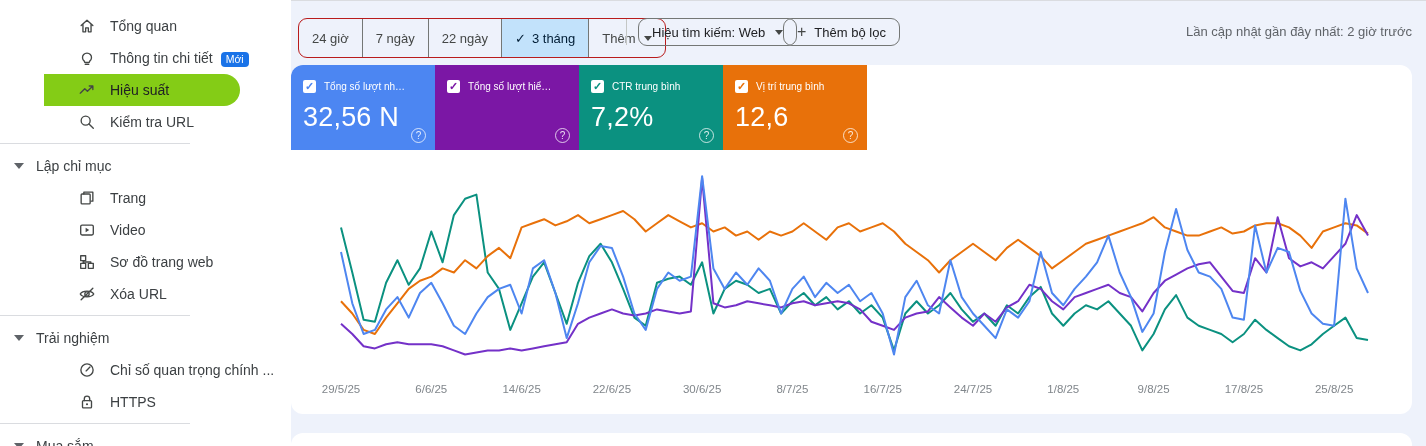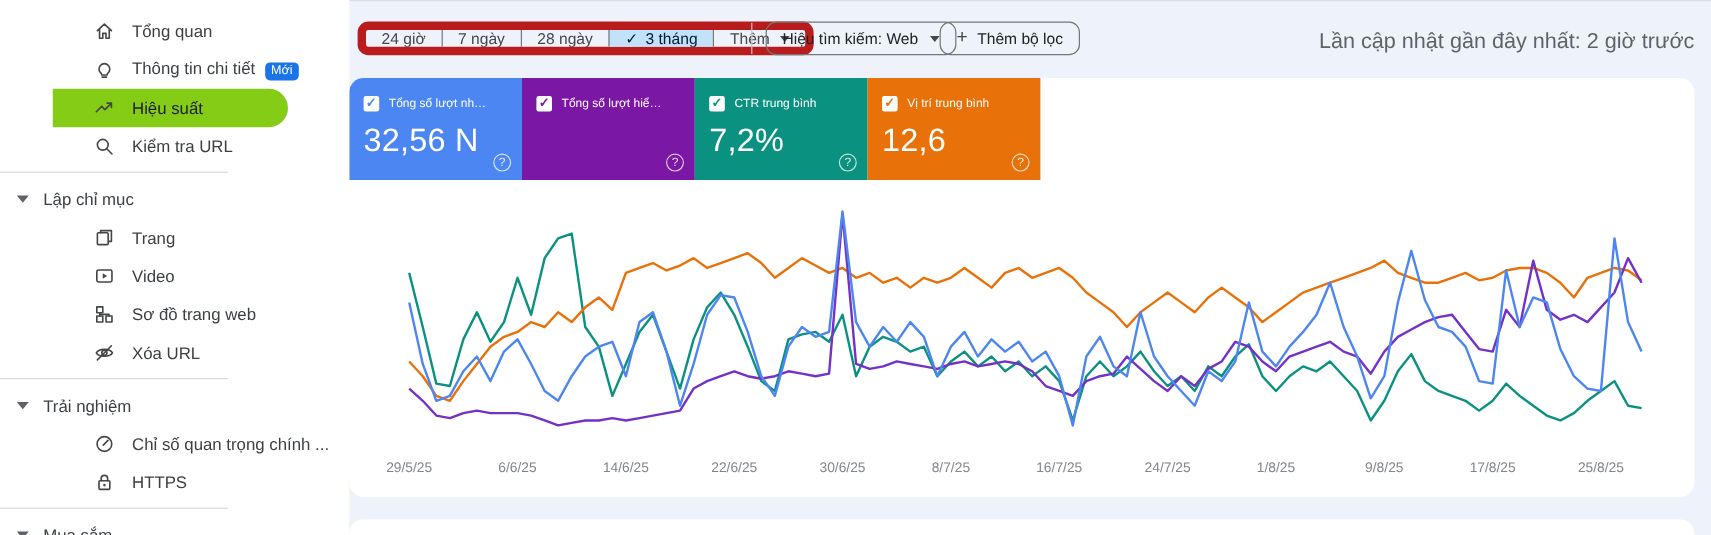--- a/index.html
+++ b/index.html
@@ -20,29 +20,29 @@
   .nav-row.selected-pill{width:196px;background:#84cc16;border-radius:0 17px 17px 0;}
   .nav-row.selected-pill .nav-label{color:#202124;font-weight:500;}
   .nav-section{position:absolute;left:0;width:290px;height:32px;display:flex;align-items:center;cursor:pointer;text-align:center;}
   .nav-section .caret{position:absolute;left:14px;width:0;height:0;border-left:5px solid transparent;border-right:5px solid transparent;border-top:6px solid #5f6368;}
   .nav-section .nav-label{position:absolute;left:36px;font-size:14px;color:#3c4043;white-space:nowrap;}
   .side-divider{position:absolute;left:0;width:190px;height:1px;background:#dadce0;}
   .badge{display:inline-block;margin-left:8px;background:#1a73e8;color:#fff;font-size:10.5px;line-height:15px;padding:0 5px;border-radius:4px;font-weight:500;}
   .nav-svg{stroke:#444746;fill:none;stroke-width:1.5;stroke-linecap:round;stroke-linejoin:round;}
   .nav-svg .filled{fill:#444746;stroke:none;}
   
-  .range-group{position:absolute;left:298px;top:18px;height:28px;display:flex;border:7px solid #b91c1c;border-radius:9px;overflow:hidden;box-sizing:border-box;z-index:4;}
+  .range-group{position:absolute;left:298px;top:18px;height:40px;display:flex;border:1px solid #b91c1c;border-radius:9px;overflow:hidden;box-sizing:border-box;z-index:4;}
   .range-seg{display:flex;align-items:center;gap:6px;padding:0 13px;font-size:13px;color:#444746;border-left:1px solid #747775;cursor:pointer;white-space:nowrap;}
   .range-seg:first-child{border-left:none;}
   .range-seg.selected{background:#c2e2fb;color:#001d35;font-weight:500;}
   .seg-caret{width:0;height:0;border-left:4px solid transparent;border-right:4px solid transparent;border-top:5px solid #444746;margin-left:2px;}
   .toolbar-divider{position:absolute;left:626px;top:19px;width:1px;height:26px;background:#c4c7c5;z-index:4;}
   .pill{position:absolute;top:18px;height:28px;display:flex;align-items:center;gap:8px;padding:0 13px;border:1px solid #747775;border-radius:9px;box-sizing:border-box;font-size:13px;color:#202124;cursor:pointer;white-space:nowrap;z-index:4;}
   .pill .plus{font-size:16px;color:#444746;line-height:1;}
-  .updated-text{position:absolute;right:14px;top:24px;font-size:18px;color:#5f6368;z-index:4;}
+  .updated-text{position:absolute;right:14px;top:24px;font-size:13px;color:#5f6368;z-index:4;}
   
   .perf-card{position:absolute;left:291px;top:65px;width:1121px;height:349px;background:#fff;border-radius:12px;overflow:hidden;z-index:2;}
   .tiles{position:absolute;left:0;top:0;display:flex;}
   .tile{width:144px;height:85px;position:relative;box-sizing:border-box;padding:15px 12px 0 12px;cursor:pointer;}
   .tile-head{display:flex;align-items:center;gap:8px;}
   .cbox{width:13px;height:13px;background:#fff;border-radius:2px;display:flex;align-items:center;justify-content:center;flex:0 0 auto;}
   .cbox span{font-size:11px;font-weight:bold;line-height:1;}
   .tile-label{font-size:10px;color:#fff;white-space:nowrap;overflow:hidden;}
   .tile-value{margin-top:9px;font-size:27px;color:#fff;letter-spacing:0.2px;}
   .tile-help{position:absolute;right:9px;bottom:7px;width:15px;height:15px;border:1.5px solid rgba(255,255,255,0.75);border-radius:50%;color:rgba(255,255,255,0.85);font-size:10px;display:flex;align-items:center;justify-content:center;box-sizing:border-box;cursor:pointer;}
@@ -181,21 +181,21 @@
 </div>
 
 <div class="range-group">
   <div class="range-seg">
       <span>24 giờ</span>
     </div>
   <div class="range-seg">
       <span>7 ngày</span>
     </div>
   <div class="range-seg">
-      <span>28 ngày</span>
+      <span>22 ngày</span>
     </div>
   <div class="range-seg selected">
       <span>✓</span>
       <span>3 tháng</span>
     </div>
   <div class="range-seg">
       <span>Thêm</span>
       <span class="seg-caret"></span>
     </div>
 </div>

